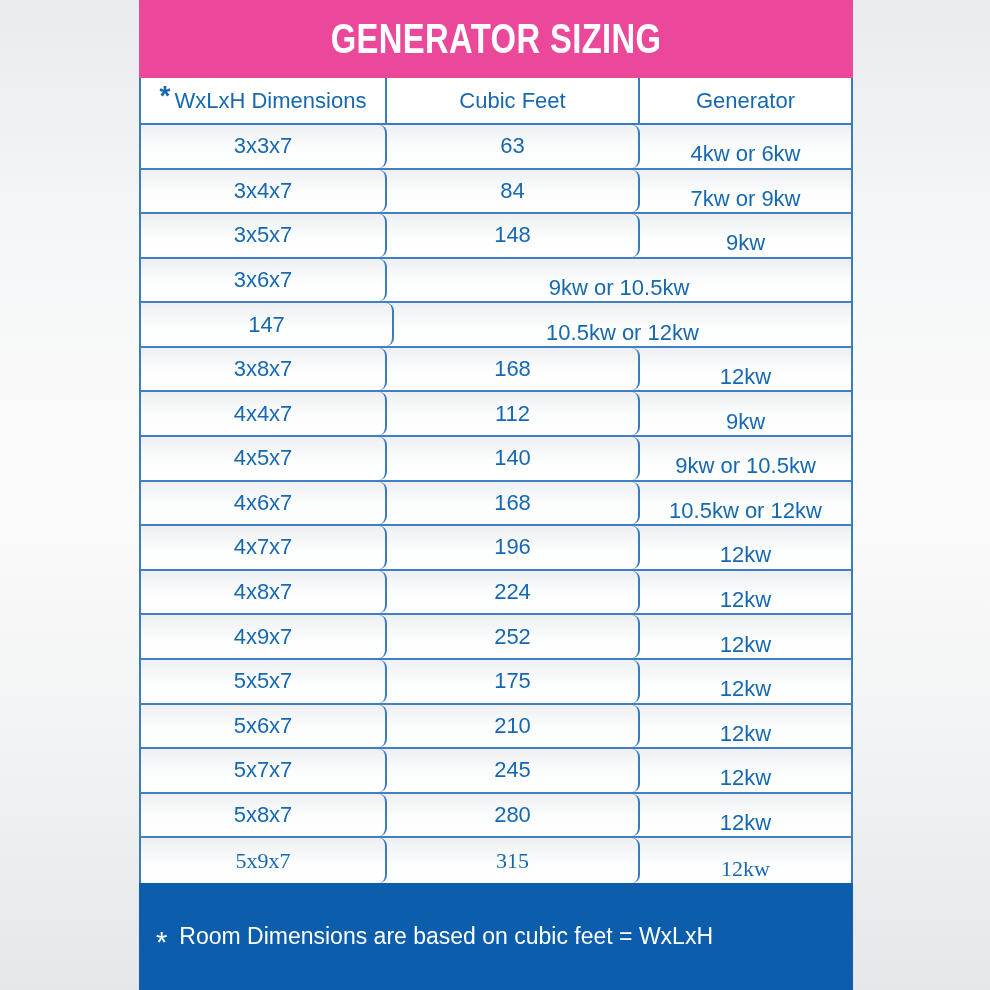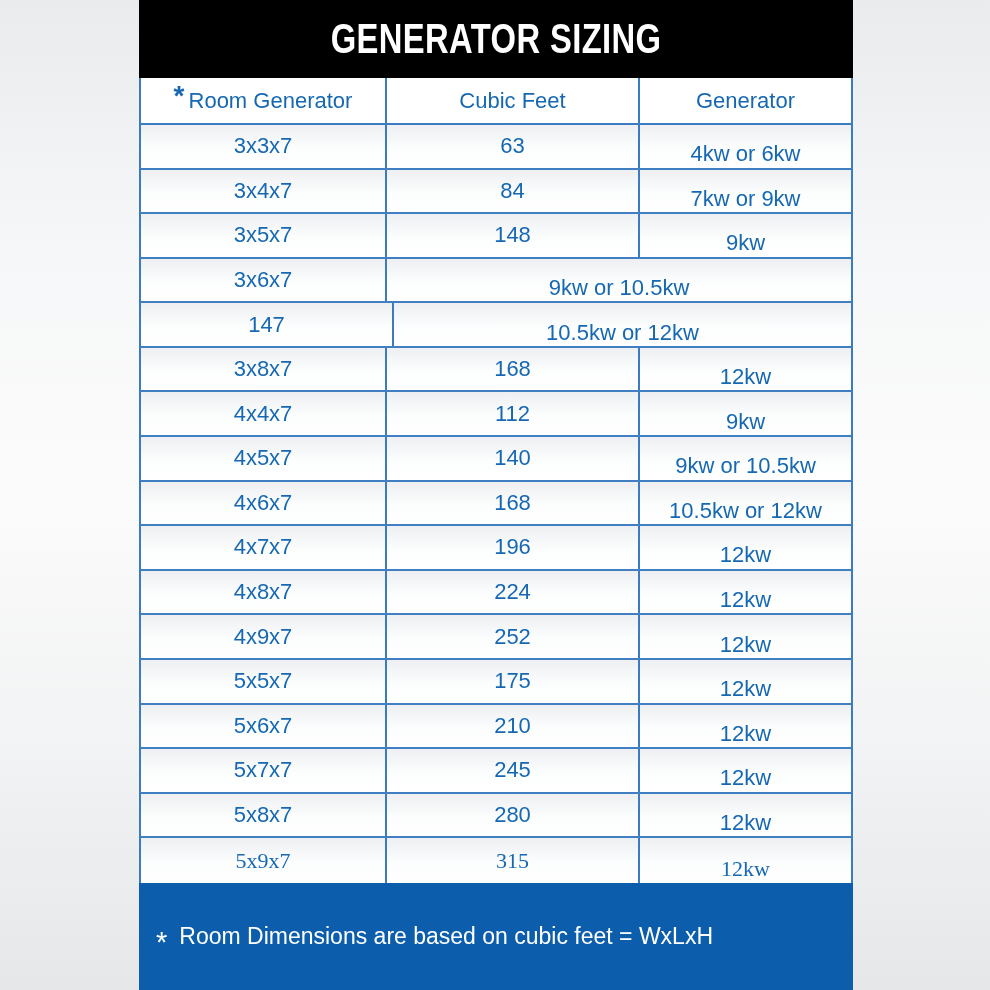--- a/index.html
+++ b/index.html
@@ -12,21 +12,21 @@
   }
   .panel {
     position: absolute;
     left: 139px; top: 0;
     width: 714px; height: 990px;
     display: flex; flex-direction: column;
   }
   .title-bar {
     flex: none;
     height: 78px;
-    background: #000000;
+    background: #ec4899;
     display: flex; align-items: center; justify-content: center;
   }
   .title-text {
     color: #ffffff;
     font-weight: bold;
     font-size: 42px;
     letter-spacing: 0.5px;
     white-space: nowrap;
     transform: scaleX(0.78);
   }
@@ -67,20 +67,21 @@
     height: calc(758px / 17);
     border-bottom: 2px solid #3f7fc2;
     background: linear-gradient(180deg, #edeff2 0%, #fcfdfd 55%, #ffffff 100%);
   }
   .row:last-child { border-bottom: none; font-family: Liberation Serif, serif; }
   .cell {
     display: flex; align-items: center; justify-content: center;
     color: #1668b2;
     font-size: 22px;
     white-space: nowrap;
+    border-radius: 8px;
   }
   .cell-gen { padding-top: 16px; }
   .footnote-bar {
     flex: 1;
     background: #0c5ead;
     display: flex; align-items: center;
     color: #ffffff;
     font-size: 23px;
     padding-left: 17px;
     white-space: nowrap;
@@ -98,21 +99,21 @@
 <div class="panel">
 
   <div class="title-bar">
     <span class="title-text">GENERATOR SIZING</span>
   </div>
 
   <div class="sizing-table">
     <div class="thead">
       <div class="th col-room">
         <span class="th-ast">*</span>
-        <span>Room Generator</span>
+        <span>WxLxH Dimensions</span>
       </div>
       <div class="th col-cubic">Cubic Feet</div>
       <div class="th col-gen">Generator</div>
     </div>
     <div class="tbody" id="tbody">
         <div class="row">
           <div class="cell col-room">3x3x7</div>
           <div class="cell col-cubic">63</div>
           <div class="cell col-gen cell-gen">4kw or 6kw</div>
         </div>

